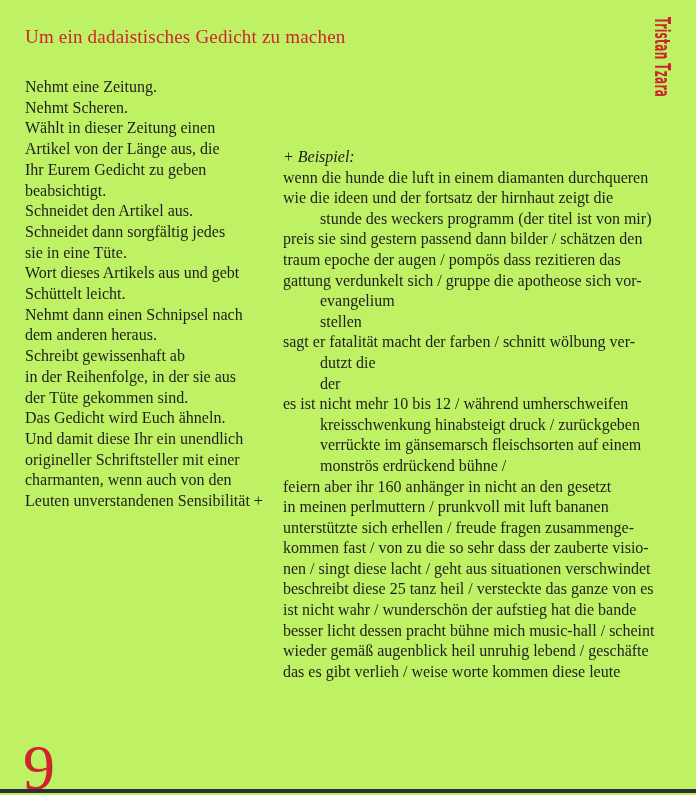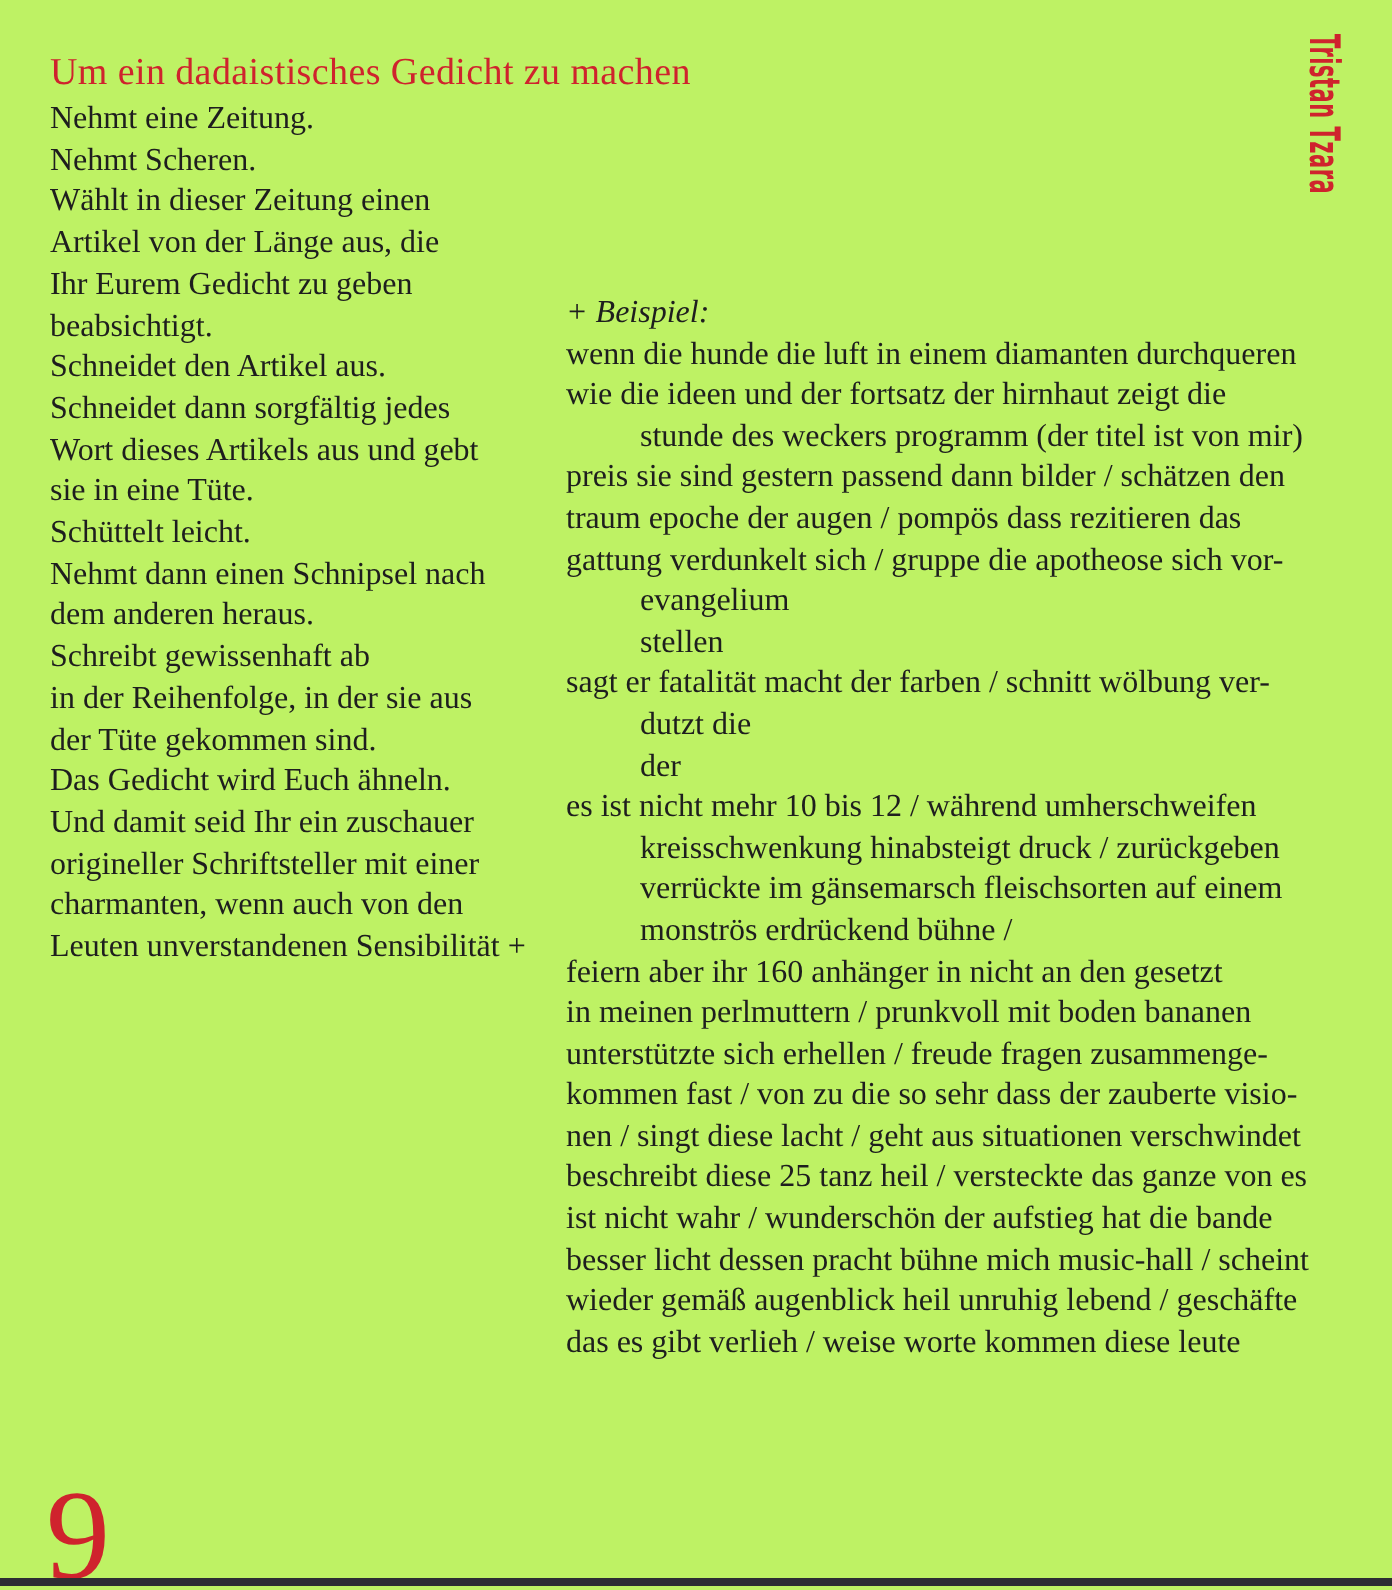--- a/index.html
+++ b/index.html
@@ -20,21 +20,21 @@
     font-size: 19px;
     line-height: 22px;
     font-weight: 400;
     color: #cf232d;
     letter-spacing: 0.2px;
     white-space: nowrap;
   }
   .instructions {
     position: absolute;
     left: 25px;
-    top: 50px;
+    top: 77px;
     font-size: 16px;
     line-height: 20.7px;
   }
   .instructions .line { white-space: nowrap; }
   .example {
     position: absolute;
     left: 283px;
     top: 147px;
     width: 408px;
     font-size: 16px;
@@ -85,30 +85,30 @@
 
   <div class="instructions">
       <div class="line">Nehmt eine Zeitung.</div>
       <div class="line">Nehmt Scheren.</div>
       <div class="line">Wählt in dieser Zeitung einen</div>
       <div class="line">Artikel von der Länge aus, die</div>
       <div class="line">Ihr Eurem Gedicht zu geben</div>
       <div class="line">beabsichtigt.</div>
       <div class="line">Schneidet den Artikel aus.</div>
       <div class="line">Schneidet dann sorgfältig jedes</div>
+      <div class="line">sie in eine Tüte.</div>
       <div class="line">Wort dieses Artikels aus und gebt</div>
-      <div class="line">sie in eine Tüte.</div>
       <div class="line">Schüttelt leicht.</div>
       <div class="line">Nehmt dann einen Schnipsel nach</div>
       <div class="line">dem anderen heraus.</div>
       <div class="line">Schreibt gewissenhaft ab</div>
       <div class="line">in der Reihenfolge, in der sie aus</div>
       <div class="line">der Tüte gekommen sind.</div>
       <div class="line">Das Gedicht wird Euch ähneln.</div>
-      <div class="line">Und damit seid Ihr ein zuschauer</div>
+      <div class="line">Und damit diese Ihr ein unendlich</div>
       <div class="line">origineller Schriftsteller mit einer</div>
       <div class="line">charmanten, wenn auch von den</div>
       <div class="line">Leuten unverstandenen Sensibilität +</div>
     </div>
 
   <div class="example">
     <div class="example-label">+ Beispiel:</div>
     <div>
         <div class="line">wenn die hunde die luft in einem diamanten durchqueren</div>
         <div class="line">wie die ideen und der fortsatz der hirnhaut zeigt die</div>
@@ -119,21 +119,21 @@
         <div class="line indent">evangelium</div>
         <div class="line indent">stellen</div>
         <div class="line">sagt er fatalität macht der farben / schnitt wölbung ver-</div>
         <div class="line indent">dutzt die</div>
         <div class="line indent">der</div>
         <div class="line">es ist nicht mehr 10 bis 12 / während umherschweifen</div>
         <div class="line indent">kreisschwenkung hinabsteigt druck / zurückgeben</div>
         <div class="line indent">verrückte im gänsemarsch fleischsorten auf einem</div>
         <div class="line indent">monströs erdrückend bühne /</div>
         <div class="line">feiern aber ihr 160 anhänger in nicht an den gesetzt</div>
-        <div class="line">in meinen perlmuttern / prunkvoll mit boden bananen</div>
+        <div class="line">in meinen perlmuttern / prunkvoll mit luft bananen</div>
         <div class="line">unterstützte sich erhellen / freude fragen zusammenge-</div>
         <div class="line">kommen fast / von zu die so sehr dass der zauberte visio-</div>
         <div class="line">nen / singt diese lacht / geht aus situationen verschwindet</div>
         <div class="line">beschreibt diese 25 tanz heil / versteckte das ganze von es</div>
         <div class="line">ist nicht wahr / wunderschön der aufstieg hat die bande</div>
         <div class="line">besser licht dessen pracht bühne mich music-hall / scheint</div>
         <div class="line">wieder gemäß augenblick heil unruhig lebend / geschäfte</div>
         <div class="line">das es gibt verlieh / weise worte kommen diese leute</div>
       </div>
   </div>

